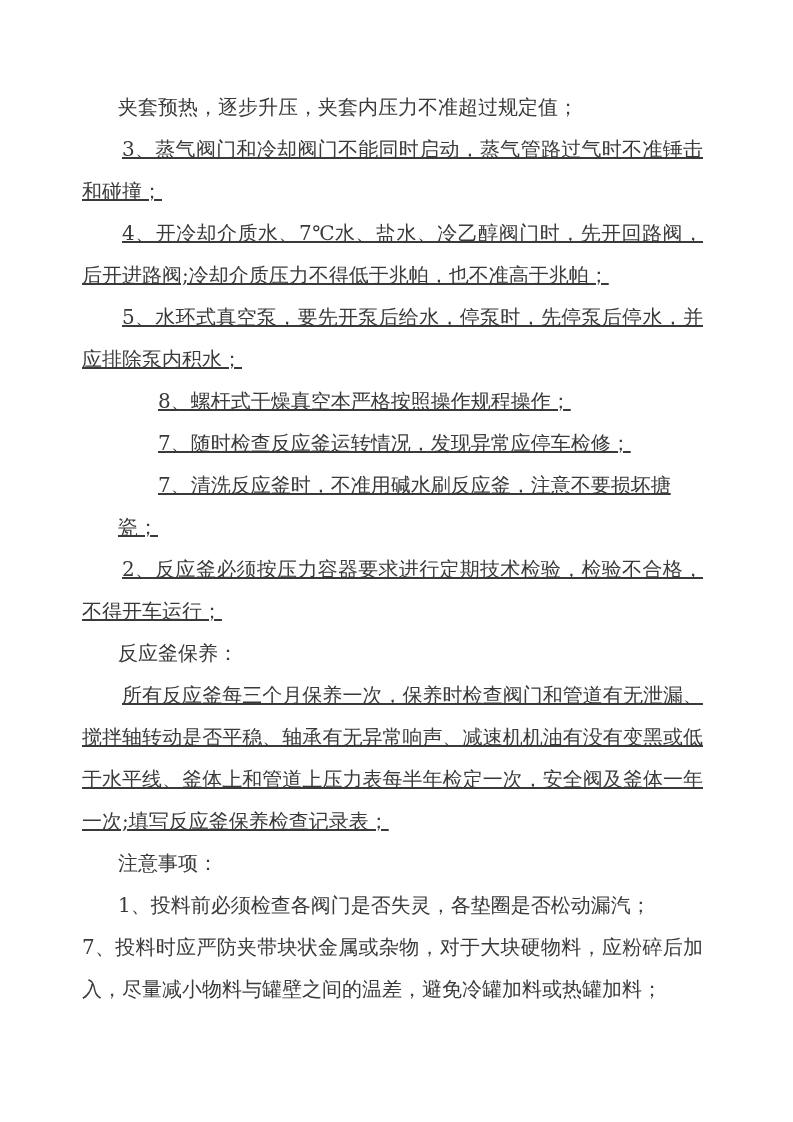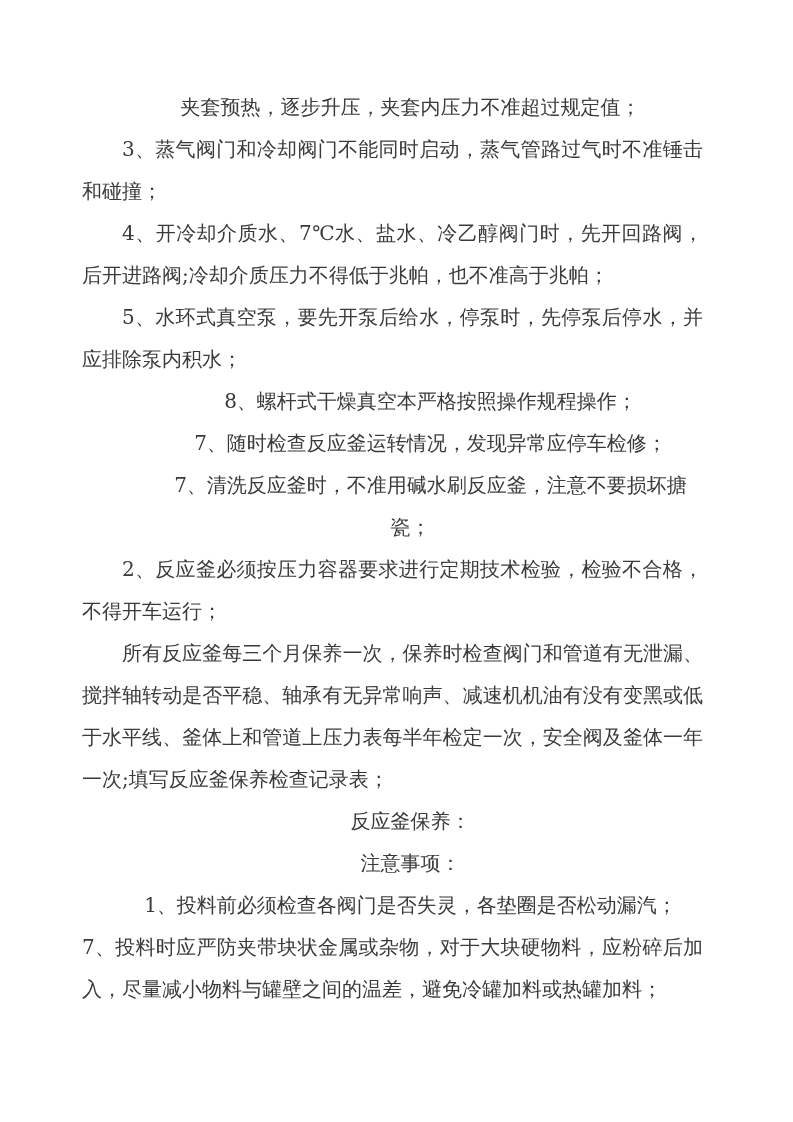--- a/index.html
+++ b/index.html
@@ -39,24 +39,25 @@
     word-break: break-all;
     overflow-wrap: break-word;
   }
   
   .para.flush {
     text-indent: 0;
   }
   
   .para.indent {
     text-indent: 40px;
+    text-decoration: underline;
   }
   
   .para.short {
-    text-align: center;
+    text-align: left;
     margin-left: 36px;
   }
 </style>
 </head>
 <body>
 
 <div class="page">
   <div class="doc-body">
 
     <p class="para flush short">夹套预热，逐步升压，夹套内压力不准超过规定值；</p>
@@ -70,23 +71,23 @@
     <p class="para indent short">8、螺杆式干燥真空本严格按照操作规程操作；</p>
 
     <p class="para indent short">7、随时检查反应釜运转情况，发现异常应停车检修；</p>
 
     <p class="para indent short">7、清洗反应釜时，不准用碱水刷反应釜，注意不要损坏搪瓷；</p>
 
 
 
     <p class="para indent">2、反应釜必须按压力容器要求进行定期技术检验，检验不合格，不得开车运行；</p>
 
+    <p class="para flush short">反应釜保养：</p>
+
     <p class="para indent">所有反应釜每三个月保养一次，保养时检查阀门和管道有无泄漏、搅拌轴转动是否平稳、轴承有无异常响声、减速机机油有没有变黑或低于水平线、釜体上和管道上压力表每半年检定一次，安全阀及釜体一年一次;填写反应釜保养检查记录表；</p>
-
-    <p class="para flush short">反应釜保养：</p>
 
     <p class="para flush short">注意事项：</p>
 
     <p class="para flush short">1、投料前必须检查各阀门是否失灵，各垫圈是否松动漏汽；</p>
 
     <p class="para flush">7、投料时应严防夹带块状金属或杂物，对于大块硬物料，应粉碎后加入，尽量减小物料与罐壁之间的温差，避免冷罐加料或热罐加料；</p>
 
   </div>
 </div>
 

